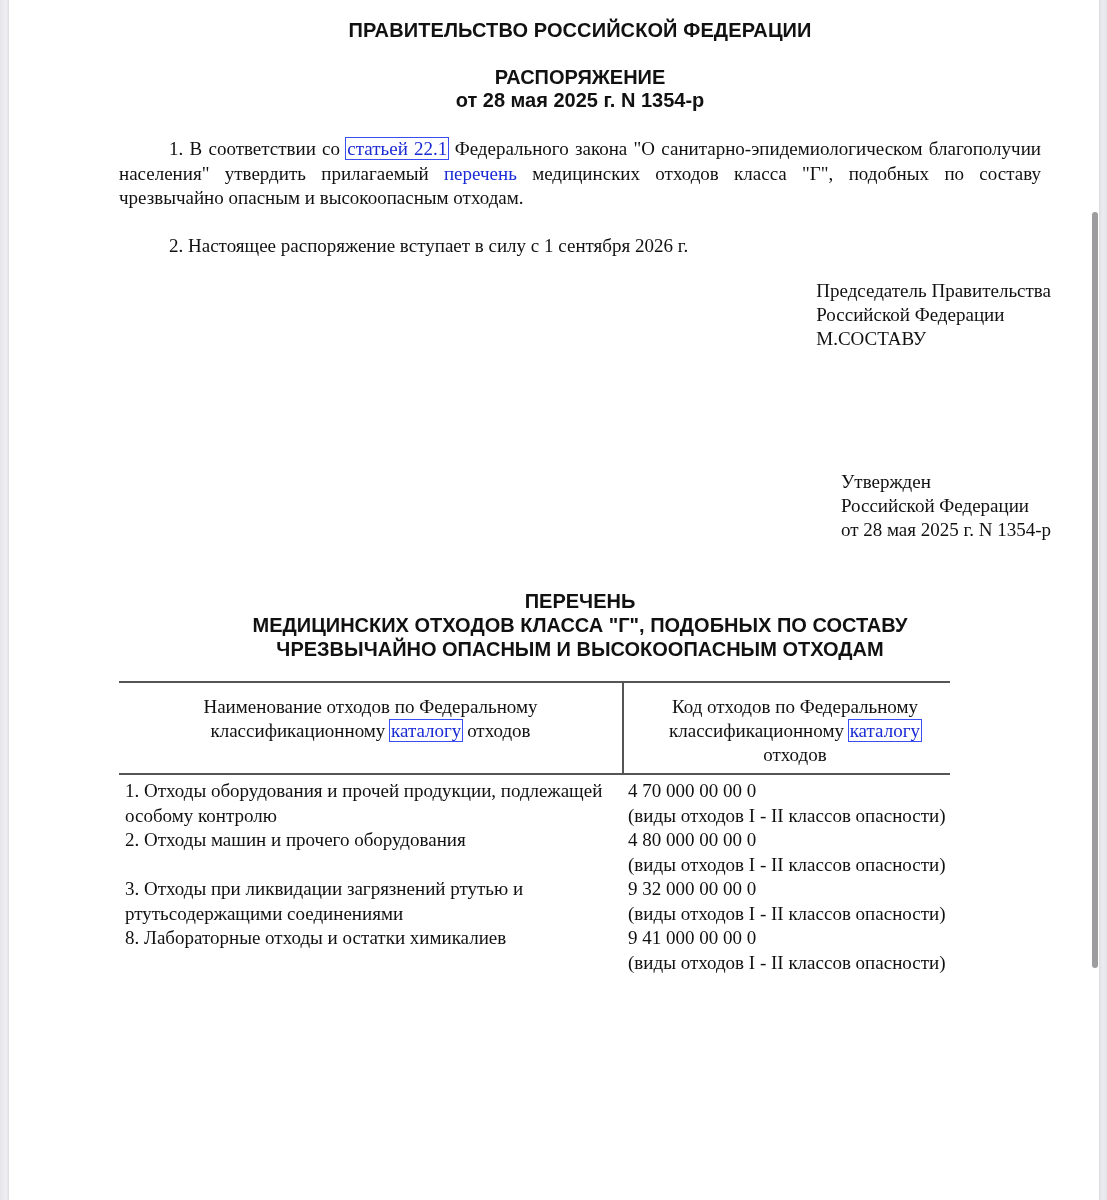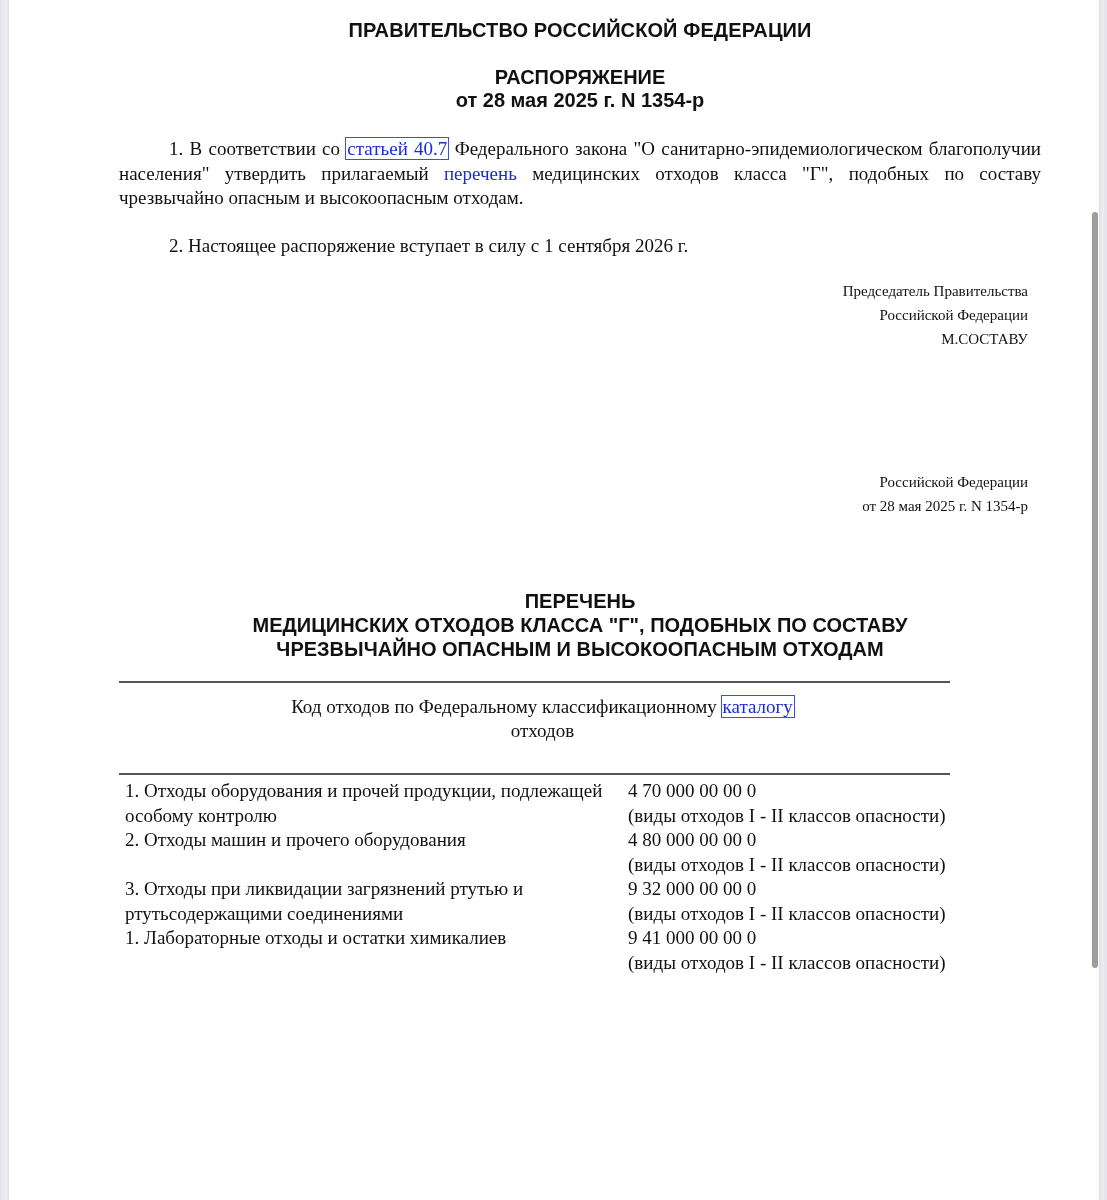--- a/index.html
+++ b/index.html
@@ -32,22 +32,22 @@
   }
   .para {
     position:absolute; left:119px; width:922px;
     font-size:19px; line-height:24.5px; text-align:justify;
   }
   .p1 { top:137px; text-indent:50px; }
   .p2 { top:234px; text-indent:50px; }
   .link-box { color:#1a2bd6; outline:1px solid #3a4df0; outline-offset:0px; padding:0 1px; }
   .link { color:#1a2bd6; }
   .right-block {
-    position:absolute; right:79px; text-align:right;
-    font-size:15px; line-height:24px;
+    position:absolute; right:56px; text-align:left;
+    font-size:19px; line-height:24px;
   }
   .sign { top:279px; }
   .approved { top:470px; }
   .list-title {
     position:absolute; left:120px; width:920px; top:589px; text-align:center;
     font-size:20px; line-height:24px;
   }
   .table {
     position:absolute; left:119px; width:831px; top:681px;
   }
@@ -74,43 +74,45 @@
 <div class="edge-right"></div>
 <div class="scroll-thumb"></div>
 
 <div class="h-gov sans">ПРАВИТЕЛЬСТВО РОССИЙСКОЙ ФЕДЕРАЦИИ</div>
 
 <div class="h-order sans">
   <div>РАСПОРЯЖЕНИЕ</div>
   <div>от 28 мая 2025 г. N 1354-р</div>
 </div>
 
-<div class="para p1"><span>1. В соответствии со </span><span class="link-box">статьей 40.7</span><span> Федерального закона "О санитарно-эпидемиологическом благополучии населения" утвердить прилагаемый </span><span class="link">перечень</span><span> медицинских отходов класса "Г", подобных по составу чрезвычайно опасным и высокоопасным отходам.</span></div>
+<div class="para p1"><span>1. В соответствии со </span><span class="link-box">статьей 22.1</span><span> Федерального закона "О санитарно-эпидемиологическом благополучии населения" утвердить прилагаемый </span><span class="link">перечень</span><span> медицинских отходов класса "Г", подобных по составу чрезвычайно опасным и высокоопасным отходам.</span></div>
 
 <div class="para p2">2. Настоящее распоряжение вступает в силу с 1 сентября 2026 г.</div>
 
 <div class="right-block sign">
   <div>Председатель Правительства</div>
   <div>Российской Федерации</div>
   <div>М.СОСТАВУ</div>
 </div>
 
 <div class="right-block approved">
+  <div>Утвержден</div>
   <div>Российской Федерации</div>
   <div>от 28 мая 2025 г. N 1354-р</div>
 </div>
 
 <div class="list-title sans">
   <div>ПЕРЕЧЕНЬ</div>
   <div>МЕДИЦИНСКИХ ОТХОДОВ КЛАССА "Г", ПОДОБНЫХ ПО СОСТАВУ</div>
   <div>ЧРЕЗВЫЧАЙНО ОПАСНЫМ И ВЫСОКООПАСНЫМ ОТХОДАМ</div>
 </div>
 
 <div class="table">
   <div class="thead">
+    <div class="th th1"><span>Наименование отходов по Федеральному классификационному </span><span class="link-box">каталогу</span><span> отходов</span></div>
     <div class="th th2"><span>Код отходов по Федеральному классификационному </span><span class="link-box">каталогу</span><br><span> отходов</span></div>
   </div>
 
   <div class="row row1">
     <div class="c1">1. Отходы оборудования и прочей продукции, подлежащей особому контролю</div>
     <div class="c2">
       <div>4 70 000 00 00 0</div>
       <div>(виды отходов I - II классов опасности)</div>
     </div>
   </div>
@@ -122,19 +124,19 @@
     </div>
   </div>
   <div class="row">
     <div class="c1">3. Отходы при ликвидации загрязнений ртутью и ртутьсодержащими соединениями</div>
     <div class="c2">
       <div>9 32 000 00 00 0</div>
       <div>(виды отходов I - II классов опасности)</div>
     </div>
   </div>
   <div class="row">
-    <div class="c1">1. Лабораторные отходы и остатки химикалиев</div>
+    <div class="c1">8. Лабораторные отходы и остатки химикалиев</div>
     <div class="c2">
       <div>9 41 000 00 00 0</div>
       <div>(виды отходов I - II классов опасности)</div>
     </div>
   </div>
 </div>
 
 </body></html>

